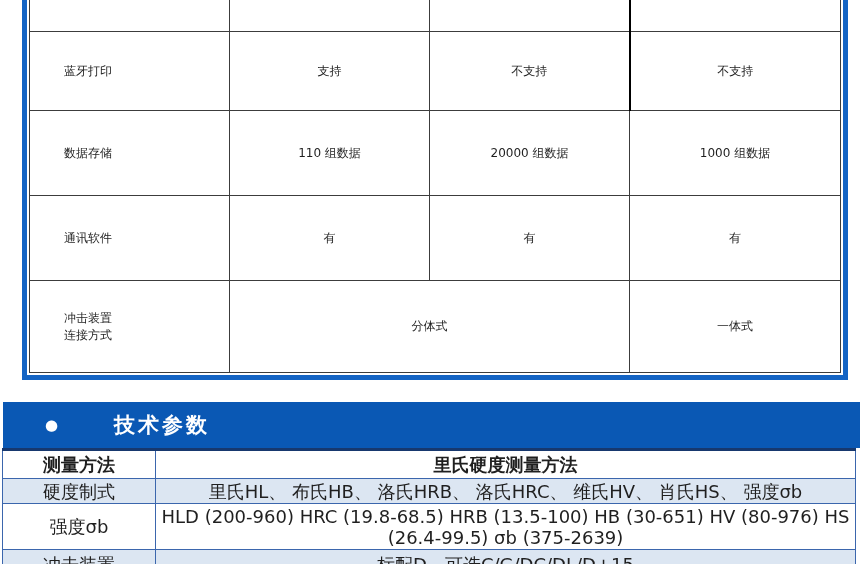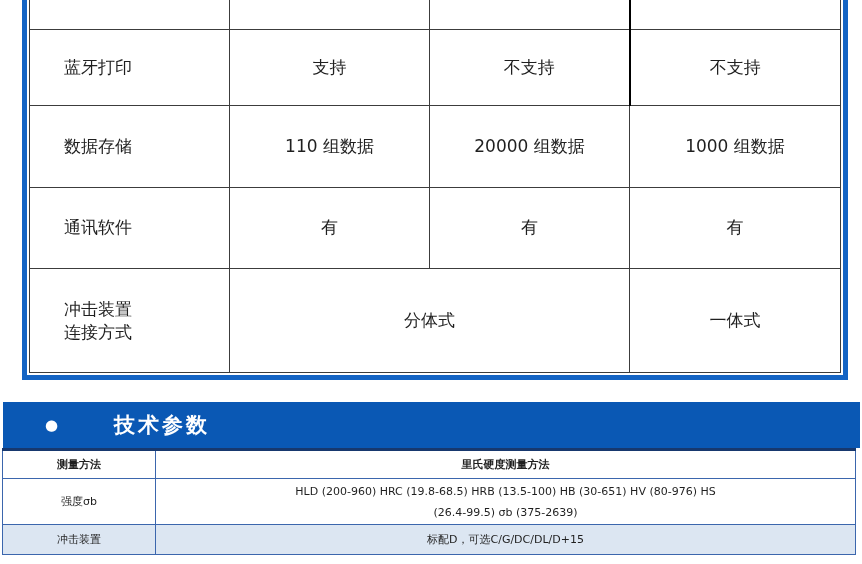--- a/index.html
+++ b/index.html
@@ -29,21 +29,21 @@
     padding: 2px;
   }
   table.cmp {
     width: 100%;
     height: 100%;
     border-collapse: collapse;
     table-layout: fixed;
   }
   table.cmp td {
     border: 1px solid #3c3c3c;
-    font-size: 17px;
+    font-size: 12px;
     text-align: center;
     vertical-align: middle;
     padding: 16px 4px;
     box-sizing: border-box;
   }
   table.cmp td.lbl {
     text-align: left;
     padding-left: 34px;
   }
   table.cmp tr.cutrow td {
@@ -88,21 +88,21 @@
     width: 854px;
   }
   table.spec {
     width: 100%;
     border-collapse: collapse;
     table-layout: fixed;
     border-top: 3px solid #17386e;
   }
   table.spec td {
     border: 1px solid #3b66ad;
-    font-size: 11px;
+    font-size: 18px;
     text-align: center;
     vertical-align: middle;
     padding: 1px 4px;
     box-sizing: border-box;
     line-height: 21px;
   }
   table.spec col.c-label { width: 153px; }
   table.spec tr.alt td { background: #dce6f2; }
   table.spec tr.head td { font-weight: bold; }
 </style>
@@ -161,20 +161,24 @@
   <table class="spec">
     <colgroup>
       <col class="c-label">
         <col>
     </colgroup>
     <tbody>
         <tr class="head" style="height:29px">
       <td>测量方法</td>
       <td>里氏硬度测量方法</td>
     </tr>
+    <tr class="alt" style="height:25px">
+      <td>硬度制式</td>
+      <td>里氏HL、 布氏HB、 洛氏HRB、 洛氏HRC、 维氏HV、 肖氏HS、 强度σb</td>
+    </tr>
     <tr style="height:46px">
       <td>强度σb</td>
       <td class="preline">HLD (200-960)  HRC (19.8-68.5)  HRB (13.5-100)  HB (30-651)  HV (80-976)  HS
 (26.4-99.5)  σb (375-2639)</td>
     </tr>
     <tr class="alt" style="height:30px">
       <td>冲击装置</td>
       <td>标配D，可选C/G/DC/DL/D+15</td>
     </tr>
   </tbody>

